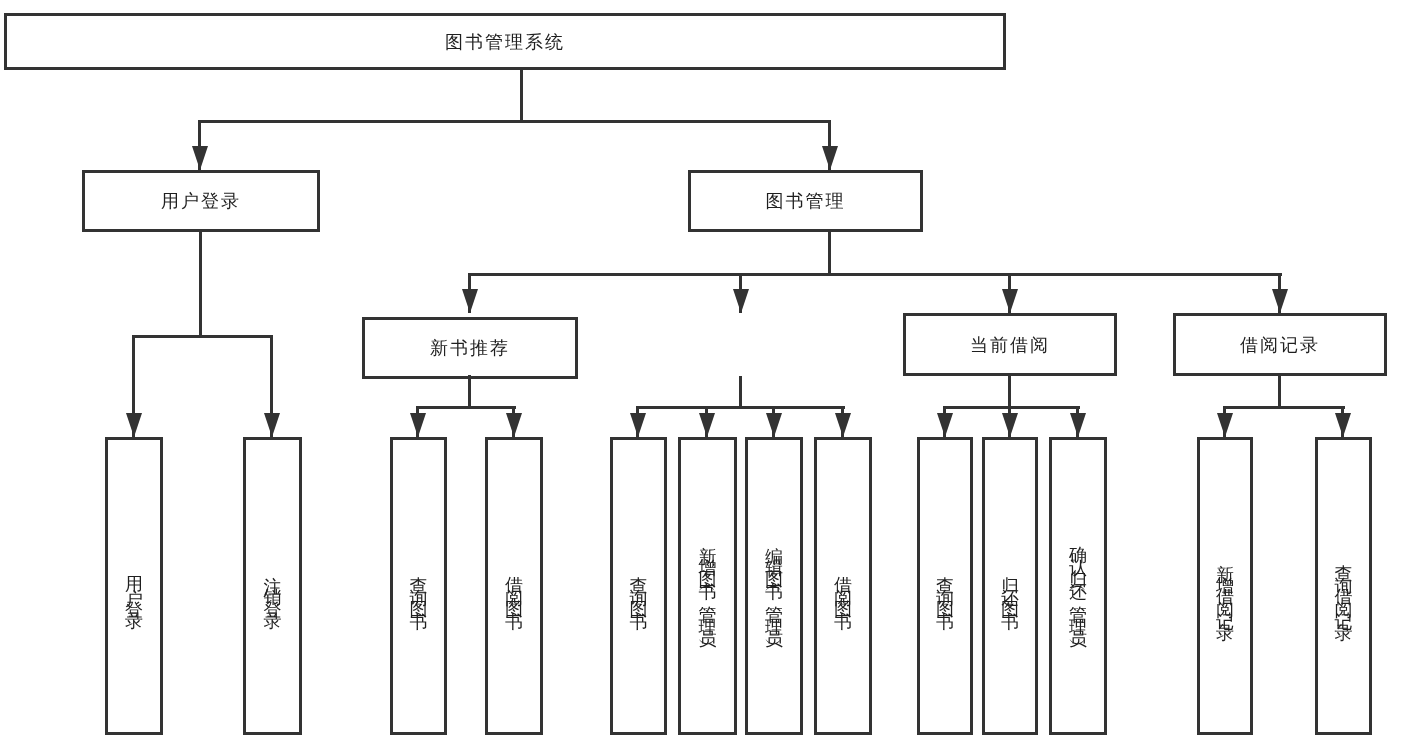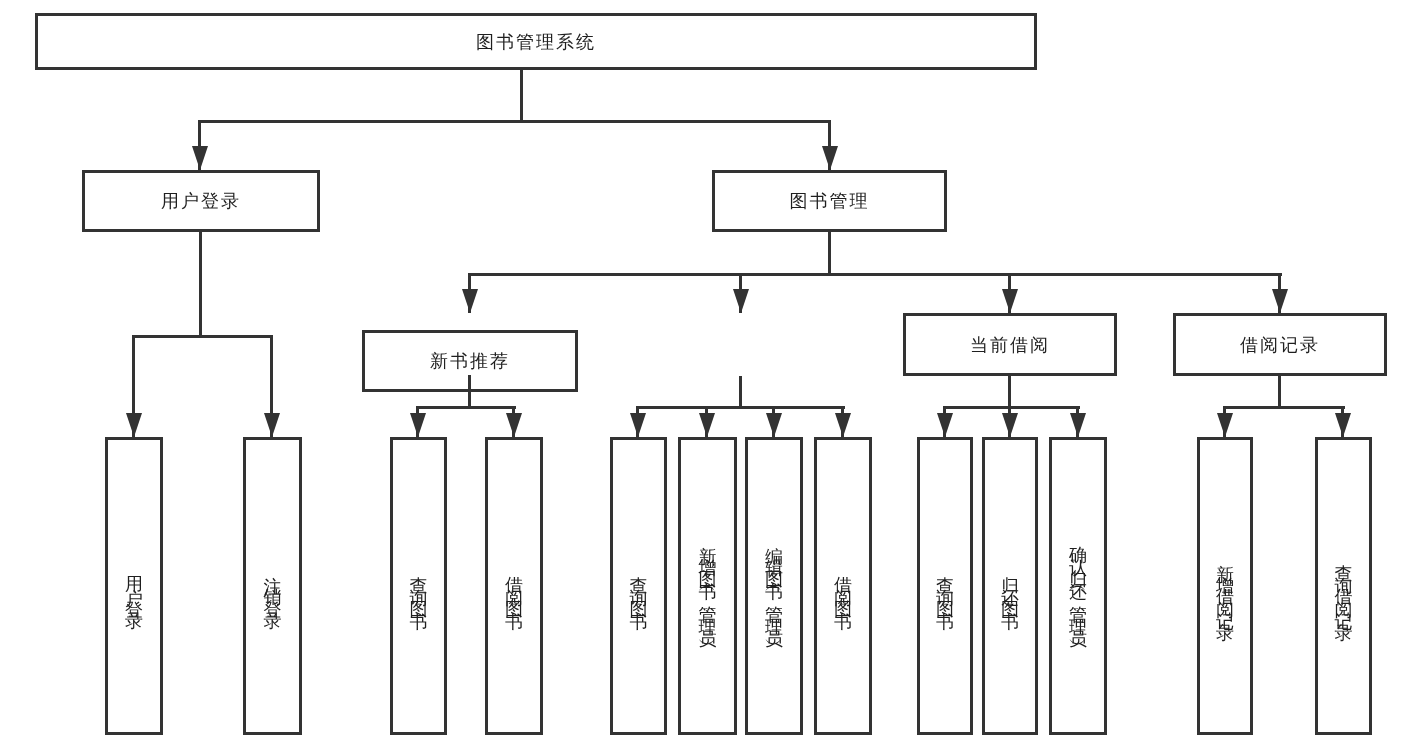--- a/index.html
+++ b/index.html
@@ -48,35 +48,35 @@
     color:#9b9b9b;
     letter-spacing:1px;
     white-space:nowrap;
   }
 </style>
 </head>
 <body>
 
 <div id="canvas">
 
-  <div class="box hbox" style="left:35px;top:13px;width:1002px;height:57px;">
+  <div class="box hbox" style="left:4px;top:13px;width:1002px;height:57px;">
     <span>图书管理系统</span>
   </div>
 
   <div class="vline" style="left:520px;top:70px;height:50px;"></div>
   <div class="hline" style="left:198px;top:120px;width:633px;"></div>
   <div class="vline" style="left:198px;top:120px;height:50px;"></div>
   <div class="arrow" style="left:192px;top:146px;"></div>
   <div class="vline" style="left:828px;top:120px;height:50px;"></div>
   <div class="arrow" style="left:822px;top:146px;"></div>
 
   <div class="box hbox" style="left:82px;top:170px;width:238px;height:62px;">
     <span>用户登录</span>
   </div>
-  <div class="box hbox" style="left:712px;top:170px;width:235px;height:62px;text-align:right;">
+  <div class="box hbox" style="left:688px;top:170px;width:235px;height:62px;text-align:right;">
     <span>图书管理</span>
   </div>
 
   <div class="vline" style="left:199px;top:232px;height:103px;"></div>
   <div class="hline" style="left:132px;top:335px;width:141px;"></div>
   <div class="vline" style="left:132px;top:335px;height:102px;"></div>
   <div class="arrow" style="left:126px;top:413px;"></div>
   <div class="vline" style="left:270px;top:335px;height:102px;"></div>
   <div class="arrow" style="left:264px;top:413px;"></div>
 
@@ -84,21 +84,21 @@
   <div class="hline" style="left:468px;top:273px;width:814px;"></div>
   <div class="vline" style="left:468px;top:273px;height:40px;"></div>
   <div class="arrow" style="left:462px;top:289px;"></div>
   <div class="vline" style="left:739px;top:273px;height:40px;"></div>
   <div class="arrow" style="left:733px;top:289px;"></div>
   <div class="vline" style="left:1008px;top:273px;height:40px;"></div>
   <div class="arrow" style="left:1002px;top:289px;"></div>
   <div class="vline" style="left:1278px;top:273px;height:40px;"></div>
   <div class="arrow" style="left:1272px;top:289px;"></div>
 
-  <div class="box hbox" style="left:362px;top:330px;width:216px;height:62px;">
+  <div class="box hbox" style="left:362px;top:317px;width:216px;height:62px;">
     <span>新书推荐</span>
   </div>
   <div class="box hbox" style="left:1173px;top:313px;width:214px;height:63px;">
     <span>借阅记录</span>
   </div>
   <div class="box hbox" style="left:903px;top:313px;width:214px;height:63px;">
     <span>当前借阅</span>
   </div>
 
   <div class="vline" style="left:468px;top:375px;height:31px;"></div>

